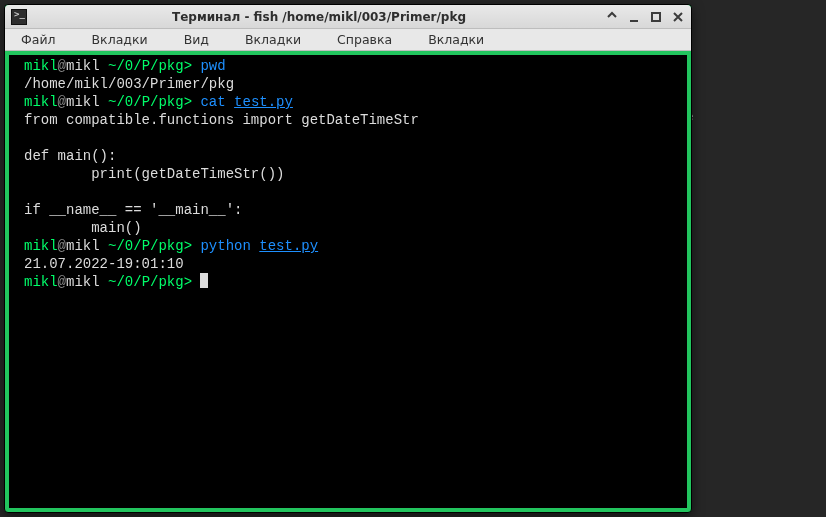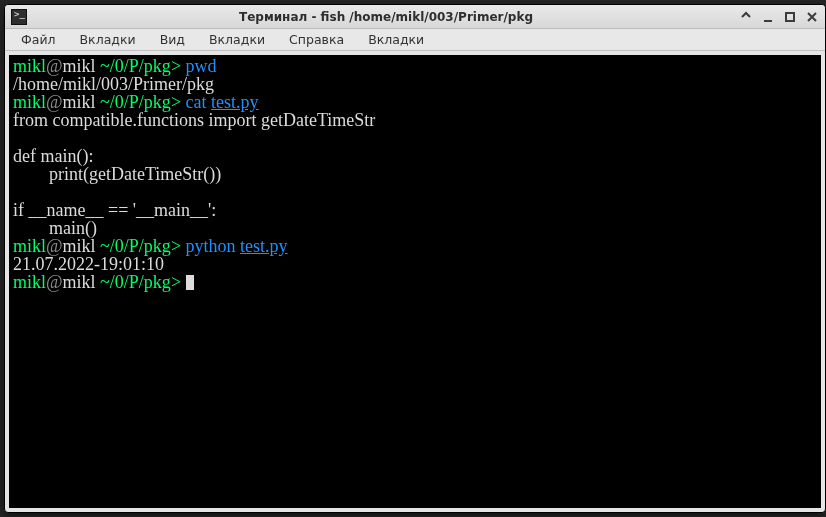--- a/index.html
+++ b/index.html
@@ -7,45 +7,45 @@
               font-family:"DejaVu Sans",sans-serif; font-size:13px;
               background:#2a2a2a; }
   
   .desktop { position:absolute; inset:0; background:#262626; }
   .dicon { position:absolute; width:90px; text-align:center; color:#9c9c9c; font-size:11px; }
   .dicon .box { width:44px; height:44px; margin:0 auto 4px;
                 border-radius:6px; background:#555;
                 display:flex; align-items:center; justify-content:center; }
   .dicon .box svg { width:28px; height:28px; opacity:.4; }
   
-  .window { position:absolute; left:4px; top:4px; width:822px; height:509px;
-            background:#e5e5e5; border:1px solid #000; border-radius:4px;
+  .window { position:absolute; left:4px; top:4px; width:688px; height:509px;
+            background:#22c55e; border:1px solid #000; border-radius:4px;
             display:flex; flex-direction:column; box-shadow:0 4px 12px rgba(0,0,0,.5);}
   .titlebar { height:24px; background:linear-gradient(#e9e9e9,#d8d8d8);
               display:flex; align-items:center; padding:0 6px;
               border-bottom:1px solid #bdbdbd; border-radius:4px 4px 0 0;}
   .titlebar .appico { width:16px; height:16px; background:#2e2e2e;
                       border:1px solid #111; margin-right:6px; position:relative;}
   .titlebar .appico::after{content:">_";position:absolute;left:2px;top:-1px;
                       font:700 9px monospace;color:#ccc;}
   .titlebar .title { flex:1; text-align:center; font-weight:700; font-size:12px;
                      color:#2e2e2e; }
   .titlebar .btns { display:flex; gap:8px; }
   .titlebar .btn { width:14px; height:14px; display:flex;
                    align-items:center; justify-content:center; cursor:pointer;}
   .titlebar .btn svg { width:12px; height:12px; stroke:#3c3c3c; stroke-width:2;
                        fill:none; }
   .menubar { height:22px; background:#e8e8e8; display:flex; align-items:center;
-             padding:0 8px; gap:8px; border-bottom:1px solid #c0c0c0;}
+             padding:0 8px; gap:20px; border-bottom:1px solid #c0c0c0;}
   .menuitem { padding:2px 8px; font-size:12.5px; color:#333; cursor:pointer;}
   
   .termwrap { flex:1; padding:4px; }
   .term { width:100%; height:100%; background:#000; color:#dcdcdc;
-          font-family:Liberation Serif, serif;
-          font-size:18px; line-height:18px; padding:2px 4px;
+          font-family:Liberation Mono, monospace;
+          font-size:14px; line-height:18px; padding:2px 15px;
           white-space:pre; overflow:hidden; position:relative;}
   .c-green { color:#00ff6a; }
   .c-grey  { color:#8a8a8a; }
   .c-blue  { color:#1e90ff; }
   .c-link  { color:#1e90ff; text-decoration:underline; }
   .cursor  { display:inline-block; width:8px; height:15px; background:#dcdcdc;
              vertical-align:-2px;}
 </style>
 </head>
 <body>

